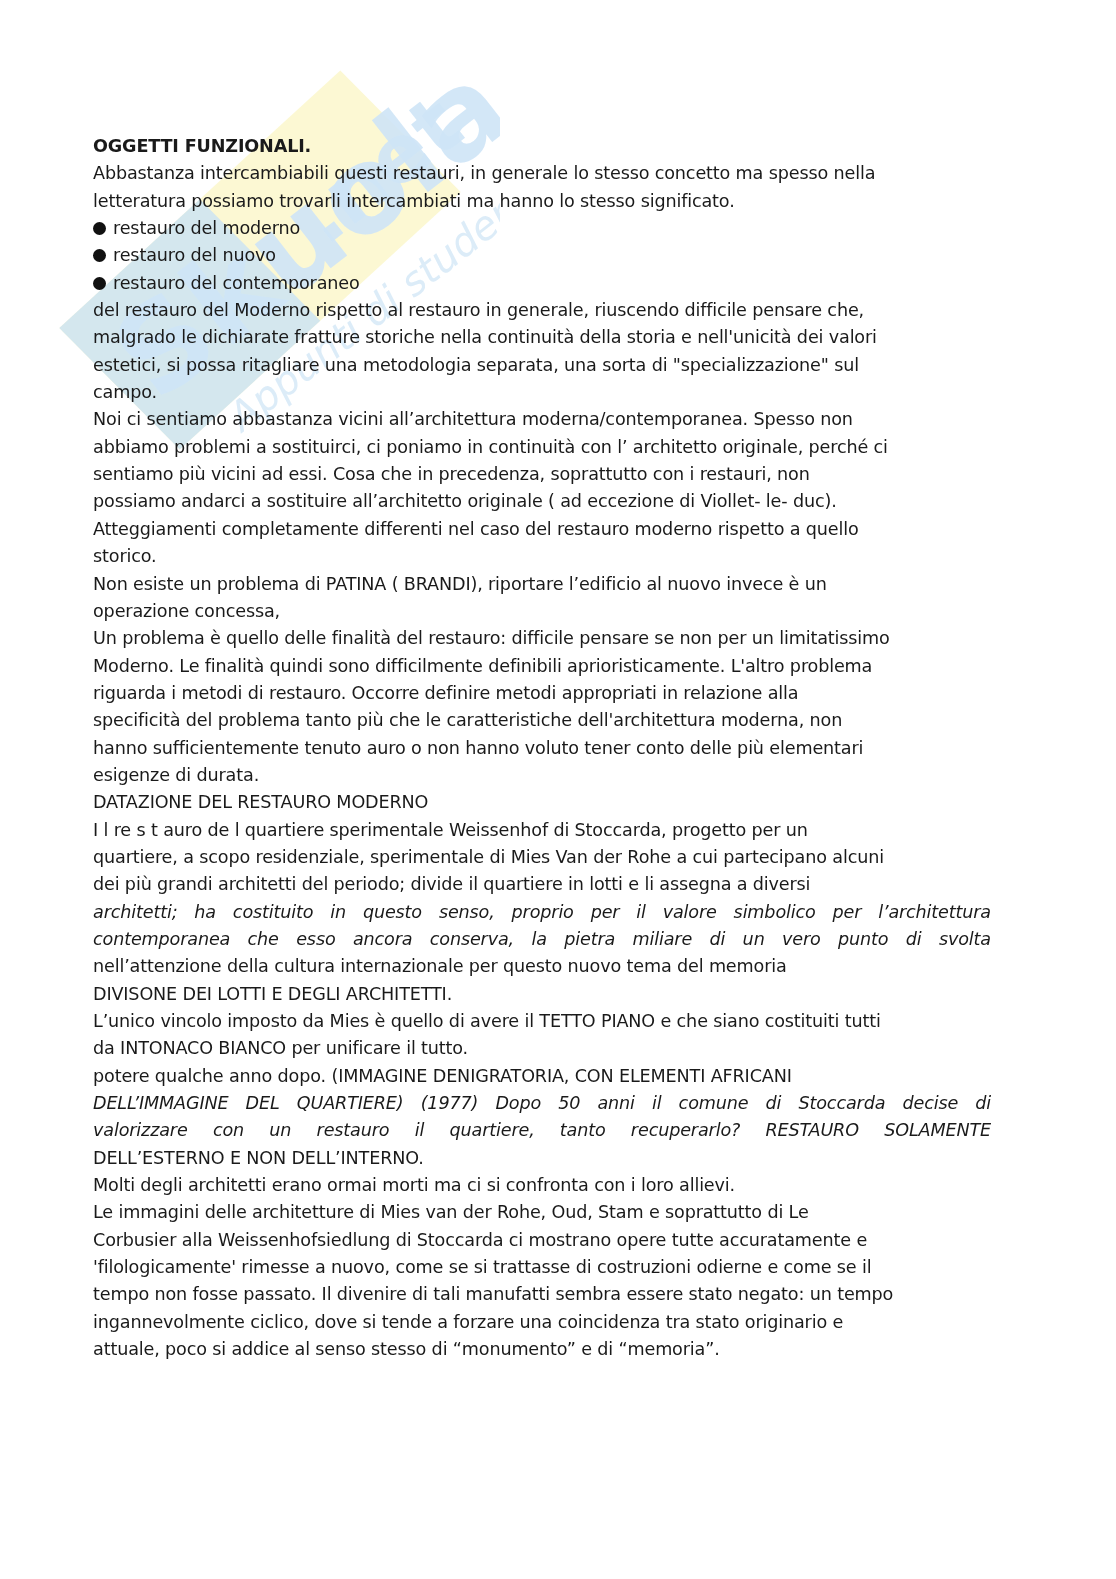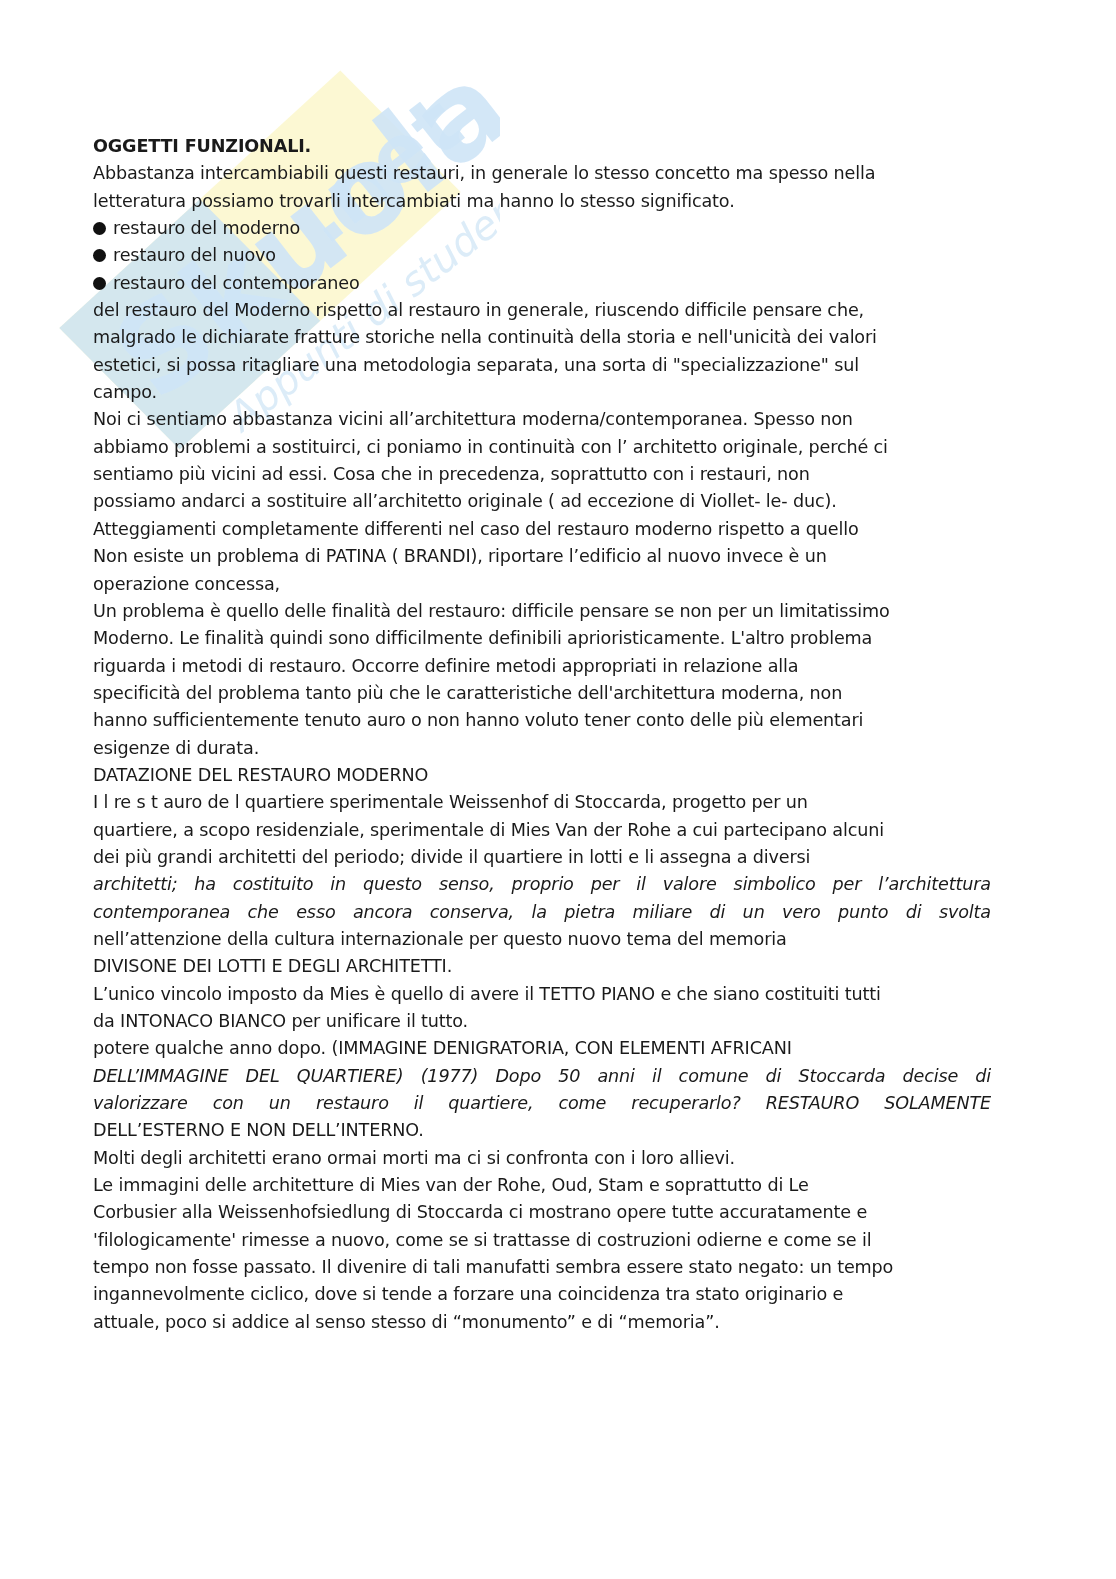--- a/index.html
+++ b/index.html
@@ -92,20 +92,21 @@
   <div class="line">del restauro del Moderno rispetto al restauro in generale, riuscendo difficile pensare che,</div>
   <div class="line">malgrado le dichiarate fratture storiche nella continuità della storia e nell'unicità dei valori</div>
   <div class="line">estetici, si possa ritagliare una metodologia separata, una sorta di "specializzazione" sul</div>
   <div class="line">campo.</div>
 
   <div class="line">Noi ci sentiamo abbastanza vicini all’architettura moderna/contemporanea. Spesso non</div>
   <div class="line">abbiamo problemi a sostituirci, ci poniamo in continuità con l’ architetto originale, perché ci</div>
   <div class="line">sentiamo più vicini ad essi. Cosa che in precedenza, soprattutto con i restauri, non</div>
   <div class="line">possiamo andarci a sostituire all’architetto originale ( ad eccezione di Viollet- le- duc).</div>
   <div class="line">Atteggiamenti completamente differenti nel caso del restauro moderno rispetto a quello</div>
+  <div class="line">storico.</div>
 
   <div class="line">Non esiste un problema di PATINA ( BRANDI), riportare l’edificio al nuovo invece è un</div>
   <div class="line">operazione concessa,</div>
 
   <div class="line">
     <span>Un problema è quello delle </span><b>finalità</b><span> del restauro: difficile pensare se non per un limitatissimo</span>
   </div>
   <div class="line">Moderno. Le finalità quindi sono difficilmente definibili aprioristicamente. L'altro problema</div>
   <div class="line">
     <span>riguarda </span><b>i metodi di restauro</b><span>. Occorre definire metodi appropriati in relazione alla</span>
@@ -122,21 +123,21 @@
   <div class="line">quartiere, a scopo residenziale, sperimentale di Mies Van der Rohe a cui partecipano alcuni</div>
   <div class="line">dei più grandi architetti del periodo; divide il quartiere in lotti e li assegna a diversi</div>
   <div class="line justify">architetti; ha costituito in questo senso, proprio per il valore simbolico per l’architettura</div>
   <div class="line justify">contemporanea che esso ancora conserva, la pietra miliare di un vero punto di svolta</div>
   <div class="line">nell’attenzione della cultura internazionale per questo nuovo tema del memoria</div>
   <div class="line">DIVISONE DEI LOTTI E DEGLI ARCHITETTI.</div>
   <div class="line">L’unico vincolo imposto da Mies è quello di avere il TETTO PIANO e che siano costituiti tutti</div>
   <div class="line">da INTONACO BIANCO per unificare il tutto.</div>
   <div class="line">potere qualche anno dopo. (IMMAGINE DENIGRATORIA, CON ELEMENTI AFRICANI</div>
   <div class="line justify">DELL’IMMAGINE DEL QUARTIERE) (1977) Dopo 50 anni il comune di Stoccarda decise di</div>
-  <div class="line justify">valorizzare con un restauro il quartiere, come recuperarlo? RESTAURO SOLAMENTE</div>
+  <div class="line justify">valorizzare con un restauro il quartiere, tanto recuperarlo? RESTAURO SOLAMENTE</div>
   <div class="line">DELL’ESTERNO E NON DELL’INTERNO.</div>
   <div class="line">Molti degli architetti erano ormai morti ma ci si confronta con i loro allievi.</div>
   <div class="line">Le immagini delle architetture di Mies van der Rohe, Oud, Stam e soprattutto di Le</div>
   <div class="line">Corbusier alla Weissenhofsiedlung di Stoccarda ci mostrano opere tutte accuratamente e</div>
   <div class="line">'filologicamente' rimesse a nuovo, come se si trattasse di costruzioni odierne e come se il</div>
   <div class="line">tempo non fosse passato. Il divenire di tali manufatti sembra essere stato negato: un tempo</div>
   <div class="line">ingannevolmente ciclico, dove si tende a forzare una coincidenza tra stato originario e</div>
   <div class="line">attuale, poco si addice al senso stesso di “monumento” e di “memoria”.</div>
 
 </div>

